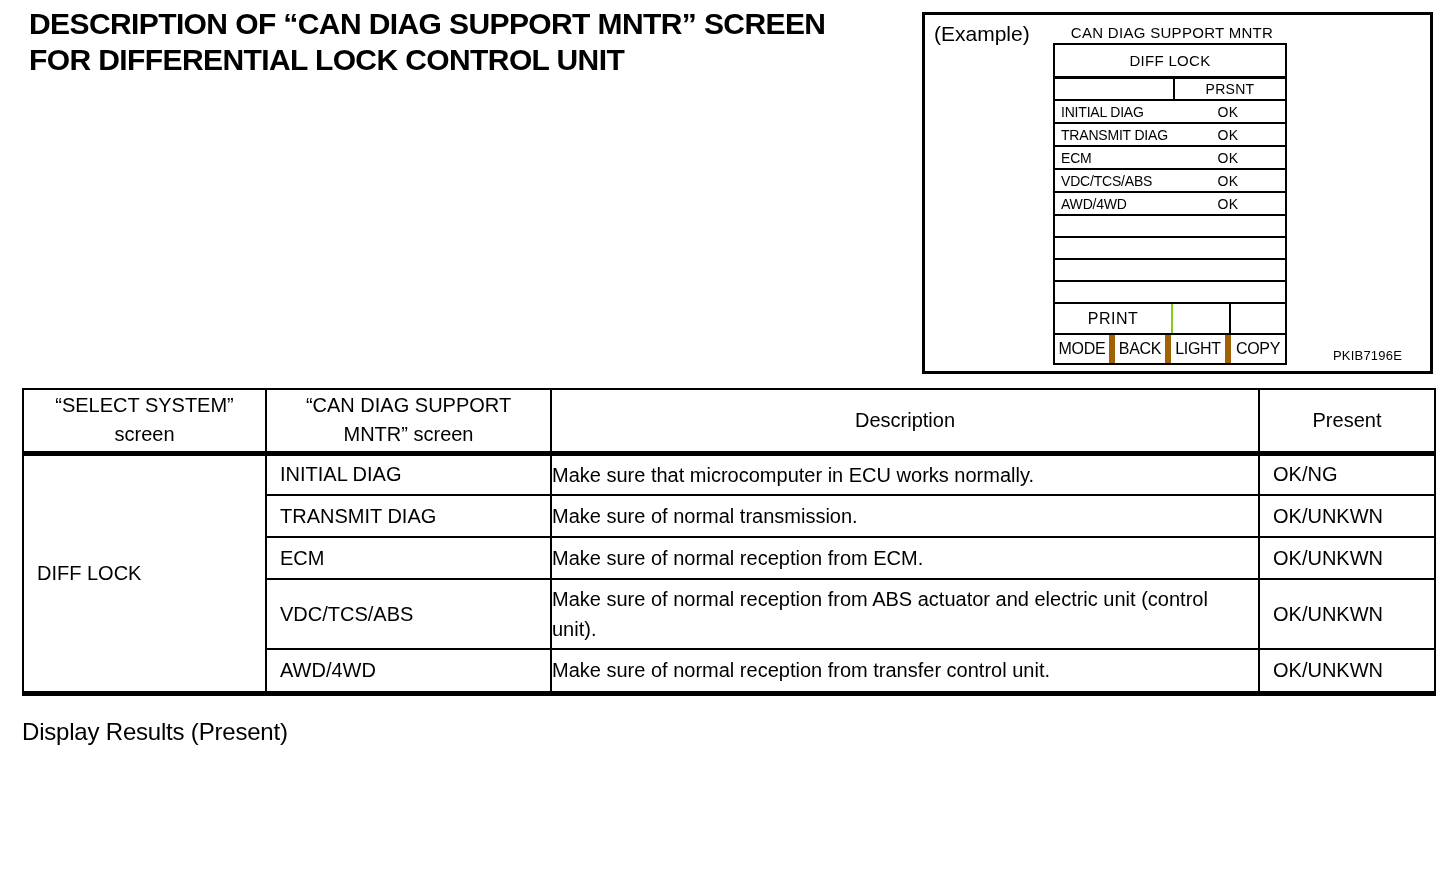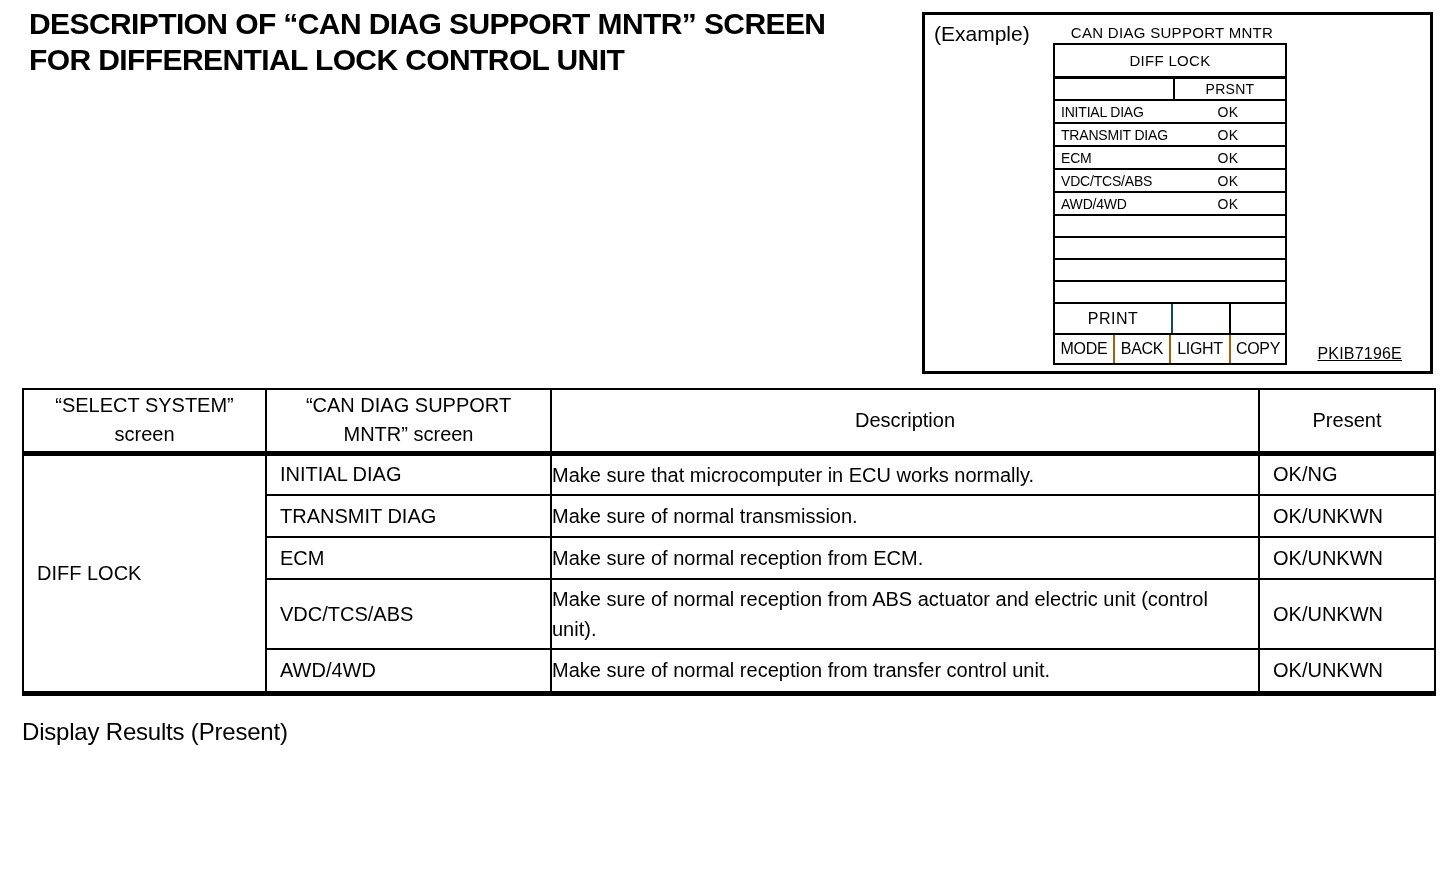--- a/index.html
+++ b/index.html
@@ -93,49 +93,48 @@
   .scr-data .scr-value {
     width: 114px;
     text-align: center;
     font-size: 14px;
     letter-spacing: 0.3px;
   }
   .scr-empty { height: 22px; }
   .scr-print { height: 31px; align-items: stretch; }
   .scr-print .print-cell {
     width: 118px;
-    border-right: 2px solid #0c4a6e;
+    border-right: 2px solid #84cc16;
     display: flex;
     align-items: center;
     justify-content: center;
     font-size: 16px;
     letter-spacing: 0.5px;
   }
   .scr-print .blank-cell { width: 58px; border-right: 2px solid #000; }
   .scr-print .blank-cell:last-child { border-right: none; flex: 1; }
   .scr-bottom { height: 30px; border-bottom: none; flex: 1; }
   .scr-bottom .key-cell {
-    border-right: 2px solid #a16207;
+    border-right: 6px solid #a16207;
     display: flex;
     align-items: center;
     justify-content: center;
     font-size: 16px;
     letter-spacing: -0.3px;
     width: 60px;
   }
   .scr-bottom .key-cell:nth-child(2) { width: 56px; }
   .scr-bottom .key-cell:nth-child(3) { width: 60px; }
   .scr-bottom .key-cell:last-child { border-right: none; flex: 1; }
   .figure-code {
     position: absolute;
     right: 28px;
     bottom: 8px;
-    font-size: 16px;
+    font-size: 13px;
     letter-spacing: 0.2px;
-    text-decoration: underline;
   }
 
   
   .main-table {
     position: absolute;
     left: 22px;
     top: 388px;
     width: 1412px;
     border-collapse: collapse;
     table-layout: fixed;

